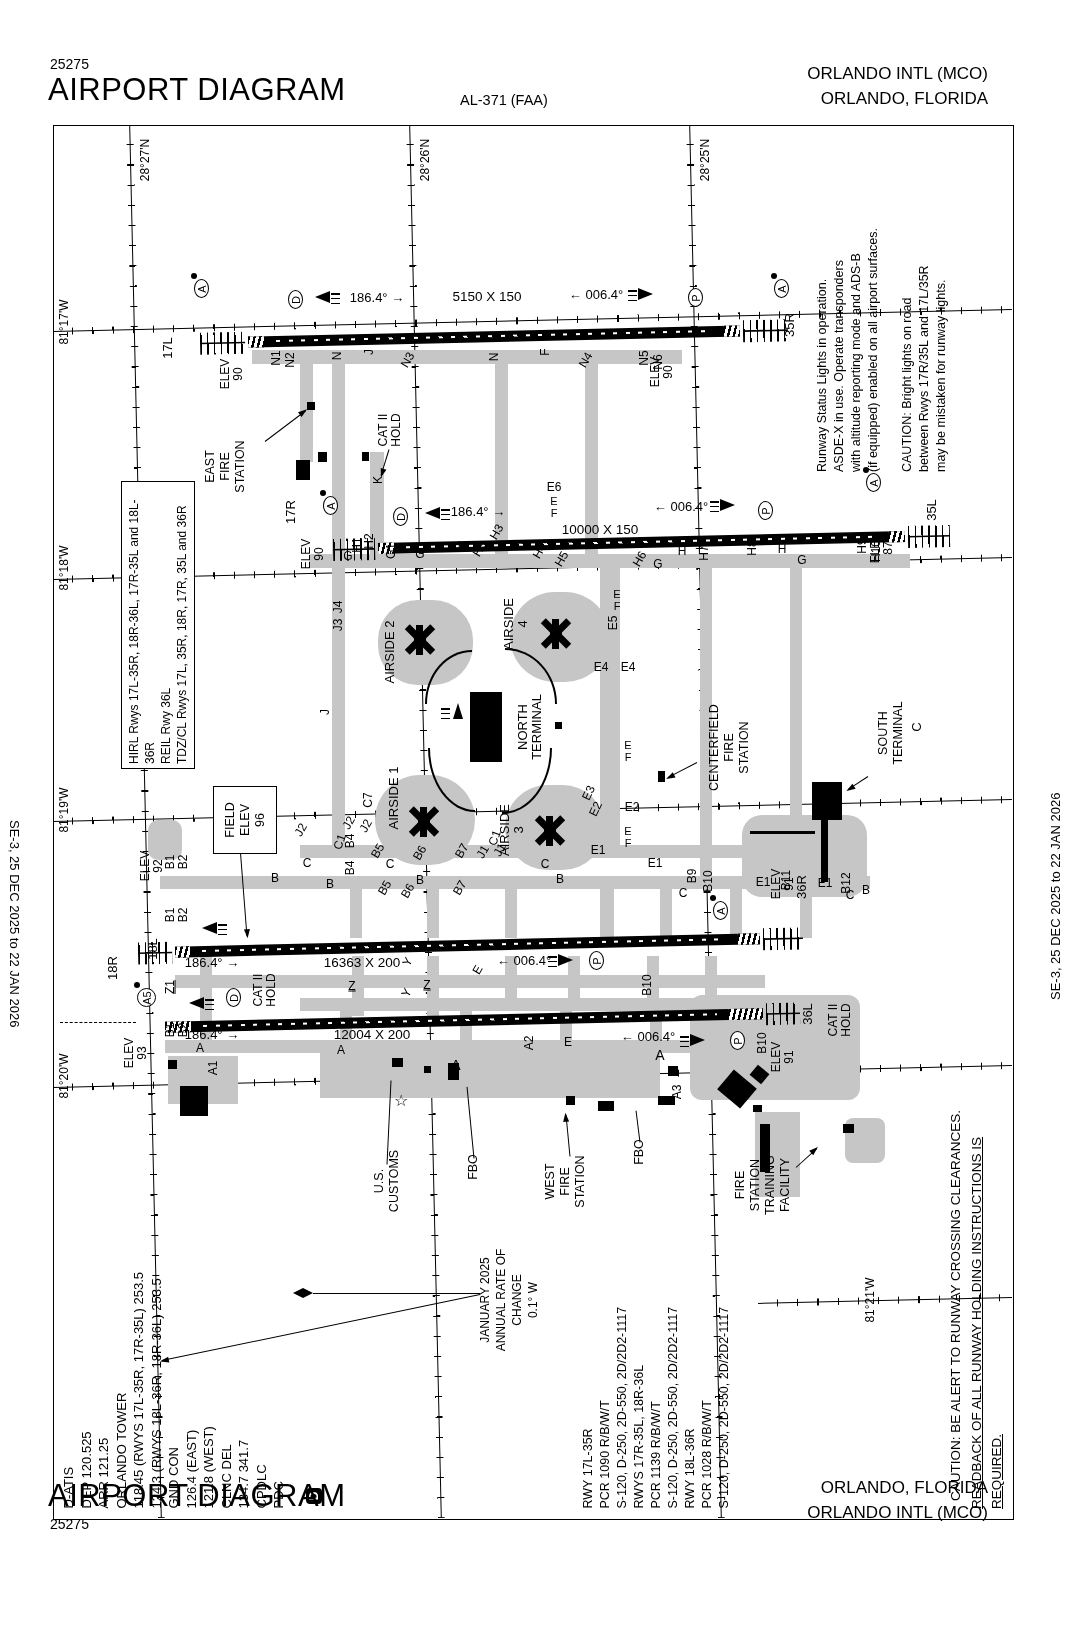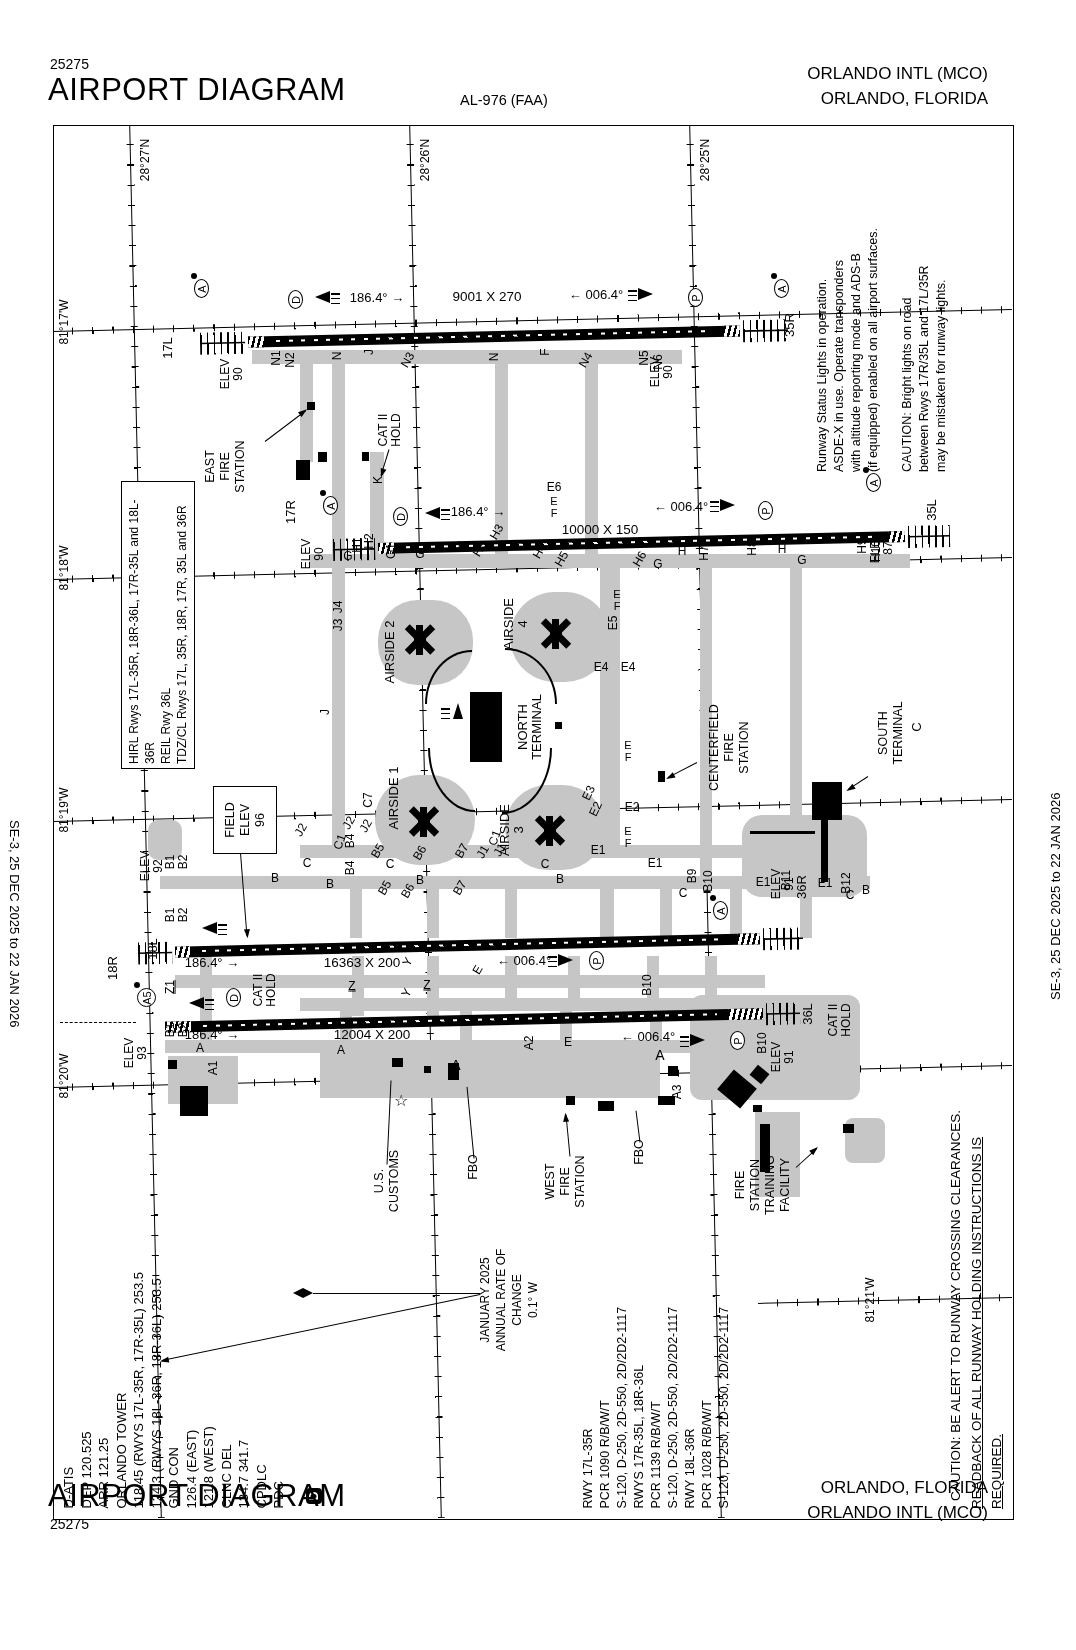--- a/index.html
+++ b/index.html
@@ -70,21 +70,21 @@
   .dbx{position:absolute;width:16px;height:16px;background:#000;border-radius:4px;color:#fff;
        font-size:12px;font-weight:bold;display:flex;align-items:center;justify-content:center}
 </style>
 </head>
 <body>
 
 <div id="page">
 
   <div class="h-small" style="left:50px;top:56px">25275</div>
   <div class="h-title" style="left:48px;top:72px">AIRPORT DIAGRAM</div>
-  <div class="h-mid" style="left:460px;top:92px">AL-976 (FAA)</div>
+  <div class="h-mid" style="left:460px;top:92px">AL-371 (FAA)</div>
   <div class="h-right" style="top:62px">
     <div>ORLANDO INTL (MCO)</div>
     <div>ORLANDO, FLORIDA</div>
   </div>
 
   <div class="marginal" style="left:22px;top:820px;transform:rotate(90deg);transform-origin:0 0">SE-3, 25 DEC 2025 to 22 JAN 2026</div>
   <div class="marginal" style="left:1048px;top:1000px;transform:rotate(-90deg);transform-origin:0 0">SE-3, 25 DEC 2025 to 22 JAN 2026</div>
 
   <div id="frame"></div>
   <div id="stage" class="abs" style="left:0;top:0;width:1076px;height:1650px">
@@ -335,21 +335,21 @@
       </div>
       <div class="lbl" style="left: 145px; top: 160px; font-size: 12px; transform: translate(-50%, -50%) rotate(-90deg);">28°27'N</div>
       <div class="lbl" style="left: 425px; top: 160px; font-size: 12px; transform: translate(-50%, -50%) rotate(-90deg);">28°26'N</div>
       <div class="lbl" style="left: 705px; top: 160px; font-size: 12px; transform: translate(-50%, -50%) rotate(-90deg);">28°25'N</div>
       <div class="lbl" style="left: 64px; top: 322px; font-size: 12px; transform: translate(-50%, -50%) rotate(-90deg);">81°17'W</div>
       <div class="lbl" style="left: 64px; top: 568px; font-size: 12px; transform: translate(-50%, -50%) rotate(-90deg);">81°18'W</div>
       <div class="lbl" style="left: 64px; top: 810px; font-size: 12px; transform: translate(-50%, -50%) rotate(-90deg);">81°19'W</div>
       <div class="lbl" style="left: 64px; top: 1076px; font-size: 12px; transform: translate(-50%, -50%) rotate(-90deg);">81°20'W</div>
       <div class="lbl" style="left: 870px; top: 1300px; font-size: 12px; transform: translate(-50%, -50%) rotate(-90deg);">81°21'W</div>
       <div class="lbl" style="left: 377px; top: 298px; font-size: 13px; transform: translate(-50%, -50%) rotate(0deg);">186.4° →</div>
-      <div class="lbl" style="left: 487px; top: 297px; font-size: 13.5px; transform: translate(-50%, -50%) rotate(0deg);">9001 X 270</div>
+      <div class="lbl" style="left: 487px; top: 297px; font-size: 13.5px; transform: translate(-50%, -50%) rotate(0deg);">5150 X 150</div>
       <div class="lbl" style="left: 596px; top: 295px; font-size: 13px; transform: translate(-50%, -50%) rotate(0deg);">← 006.4°</div>
       <div class="lbl" style="left: 168px; top: 348px; font-size: 13px; transform: translate(-50%, -50%) rotate(-90deg);">17L</div>
       <div class="lbl" style="left: 232px; top: 374px; font-size: 12px; transform: translate(-50%, -50%) rotate(-90deg);">ELEV
 90</div>
       <div class="lbl" style="left: 790px; top: 325px; font-size: 13px; transform: translate(-50%, -50%) rotate(-90deg);">35R</div>
       <div class="lbl" style="left: 662px; top: 372px; font-size: 12px; transform: translate(-50%, -50%) rotate(-90deg);">ELEV
 90</div>
       <div class="lbl" style="left: 276px; top: 358px; font-size: 12px; transform: translate(-50%, -50%) rotate(-90deg);">N1</div>
       <div class="lbl" style="left: 290px; top: 360px; font-size: 12px; transform: translate(-50%, -50%) rotate(-90deg);">N2</div>
       <div class="lbl" style="left: 337px; top: 356px; font-size: 12px; transform: translate(-50%, -50%) rotate(-90deg);">N</div>

